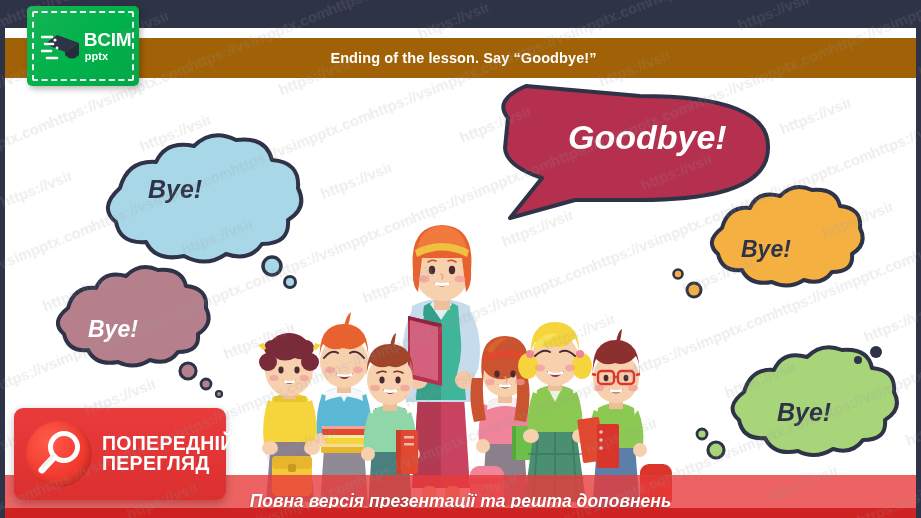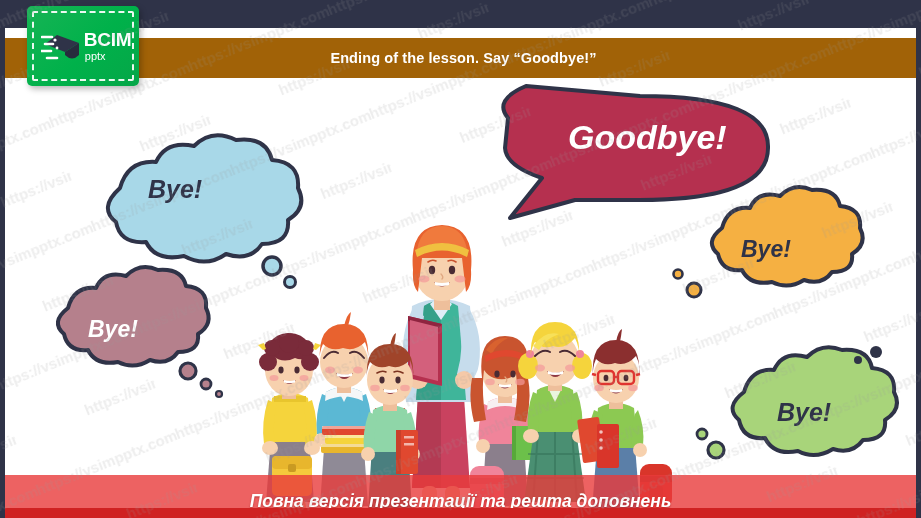--- a/index.html
+++ b/index.html
@@ -57,21 +57,21 @@
     display:flex; align-items:center; justify-content:center; gap:3px;
     padding-left:6px;
   }
   .logo-icon { position:relative; width:40px; height:42px; flex:0 0 auto; }
   .logo-icon svg { display:block; }
   .logo-words { display:flex; flex-direction:column; align-items:flex-start; line-height:1; }
   .logo-words .w1 {
     color:#fff; font-size:19px; font-weight:bold; letter-spacing:-.3px;
   }
   .logo-words .w2 {
-    color:#fff; font-size:11px; font-weight:normal; margin-top:2px; margin-left:1px;
+    color:#fff; font-size:11px; font-weight:bold; margin-top:2px; margin-left:1px;
   }
 
   
   .stage {
     position:absolute; left:0; top:78px; width:921px; height:440px;
     background:#ffffff;
   }
 
   
   .bubble-text {
@@ -466,20 +466,33 @@
     <div class="bubble-text" style="left:741px; top:158px; font-size:23px; color:#2f3348;">Bye!</div>
 
     <div class="bubble-text" style="left:777px; top:320px; font-size:25px; color:#2f3348;">Bye!</div>
   </div>
 
   <div class="red-banner">
     <span class="line">Повна версія презентації та решта доповнень</span>
   </div>
   <div class="red-strip"></div>
 
+  <div class="preview-badge">
+    <div class="magnifier">
+      <svg width="44" height="46" viewBox="0 0 44 46">
+        <circle cx="27" cy="16" r="13.5" fill="none" stroke="#ffffff" stroke-width="5"></circle>
+        <line x1="17" y1="26" x2="5" y2="39" stroke="#ffffff" stroke-width="7" stroke-linecap="round"></line>
+        <line x1="16" y1="25" x2="6" y2="35" stroke="#f0f0f0" stroke-width="3" stroke-linecap="round"></line>
+      </svg>
+    </div>
+    <div class="preview-words">
+      <span>ПОПЕРЕДНІЙ</span>
+      <span>ПЕРЕГЛЯД</span>
+    </div>
+  </div>
 
   <div class="band-top"></div>
   <div class="edge-left"></div>
   <div class="edge-right"></div>
 
   <div class="title-bar">
     <span class="title-text">Ending of the lesson. Say “Goodbye!”</span>
   </div>
 
   <div class="logo-box">

